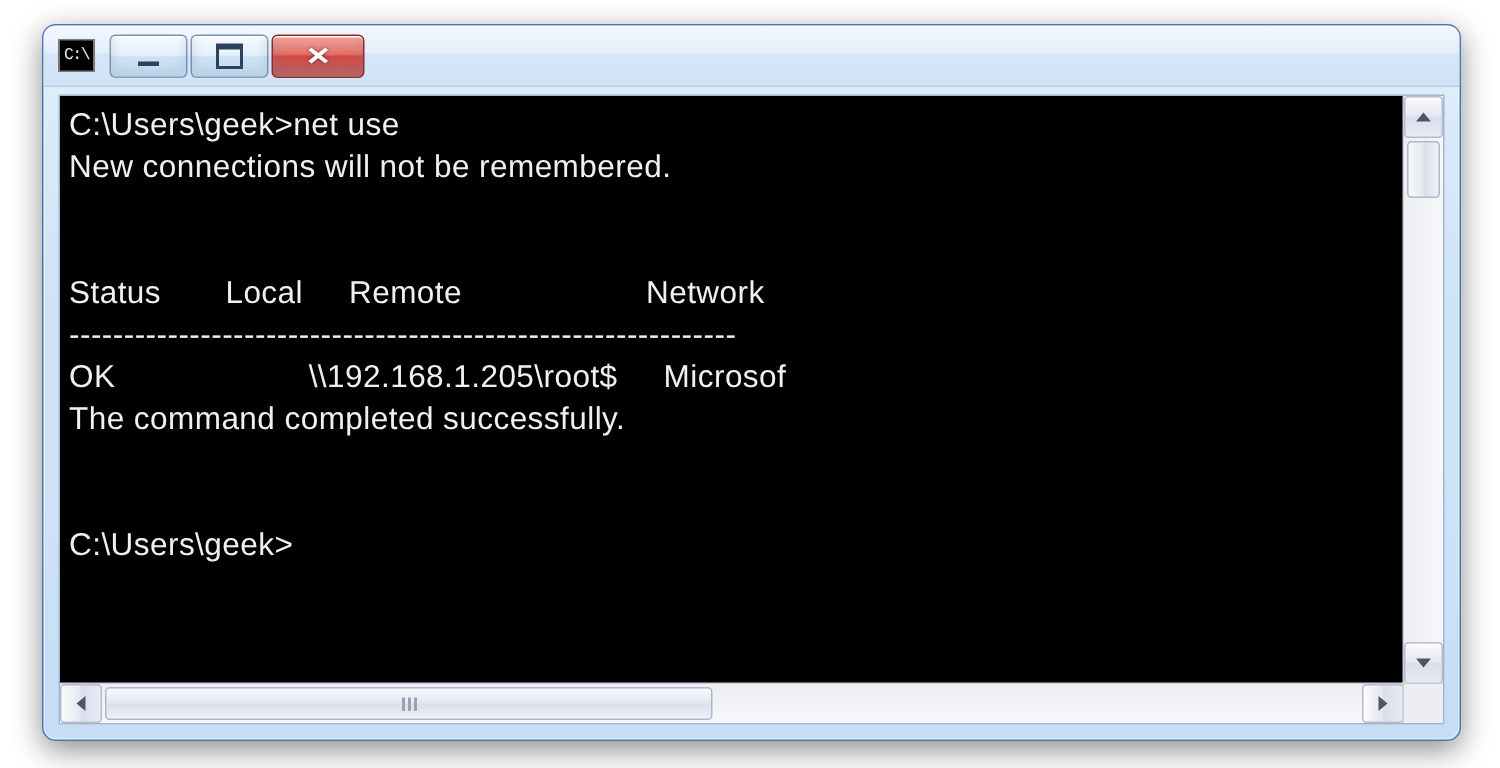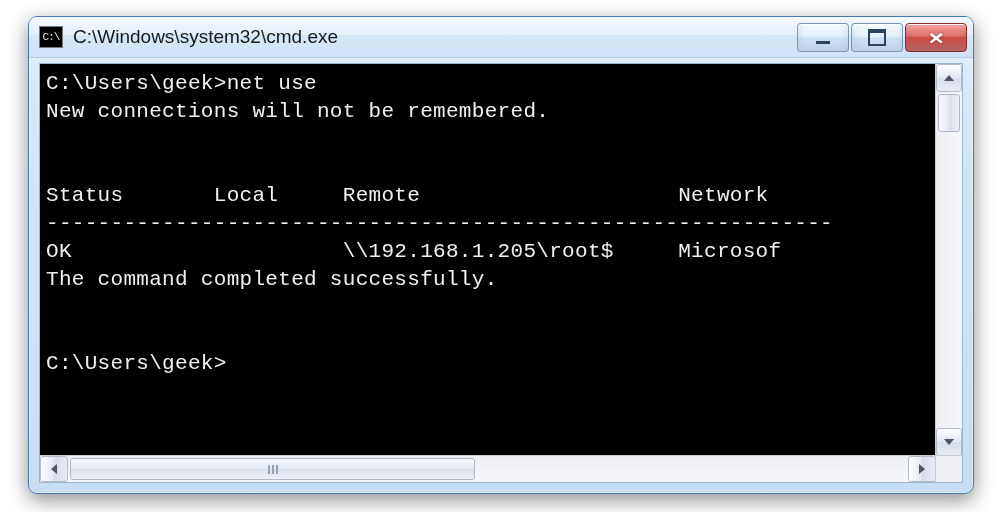--- a/index.html
+++ b/index.html
@@ -130,21 +130,21 @@
   }
 
   .console-viewport {
     position: absolute;
     left: 0;
     top: 0;
     right: 26px;   
     bottom: 26px;  
     background: #000;
     color: #f0f0f0;
-    font-family: Liberation Mono, monospace;
+    font-family: Liberation Sans, sans-serif;
     font-size: 21px;
     line-height: 28px;
     padding: 6px 2px 2px 6px;
     white-space: pre;
     overflow: hidden;
     letter-spacing: 0.3px;
   }
 
   
   .scrollbar-v {
@@ -240,21 +240,20 @@
   .arrow.right { border: 0; border-top:5px solid transparent; border-bottom:5px solid transparent; border-left:6px solid #4e5564; }
 
 </style>
 </head>
 <body>
 
 <div class="window">
 
   <div class="titlebar">
     <div class="app-icon">C:\</div>
-    <div class="title-text">C:\Windows\system32\cmd.exe</div>
 
     <div class="win-controls">
       <div class="win-btn min">
         <div class="glyph-min"></div>
       </div>
       <div class="win-btn max">
         <div class="glyph-max"></div>
       </div>
       <div class="win-btn close">
         <div class="glyph-close">×</div>

